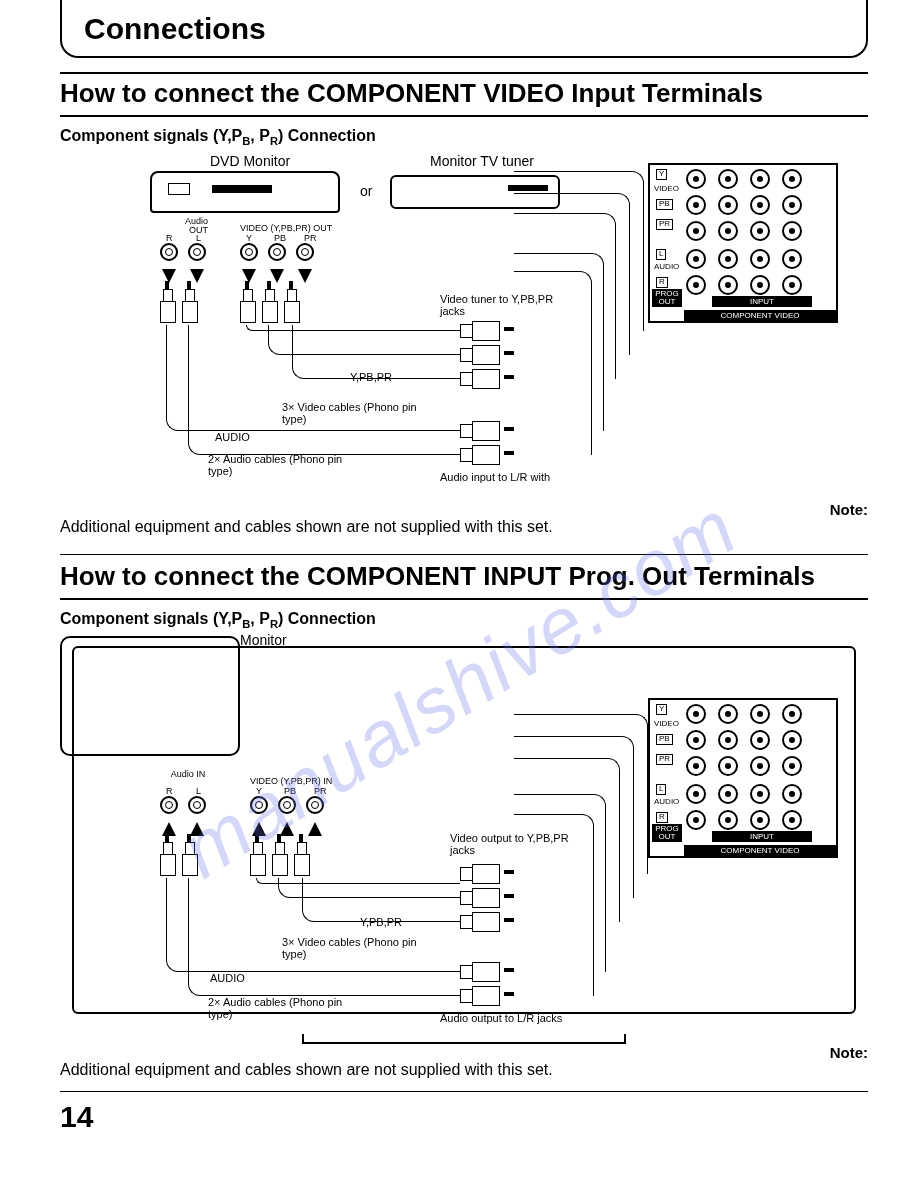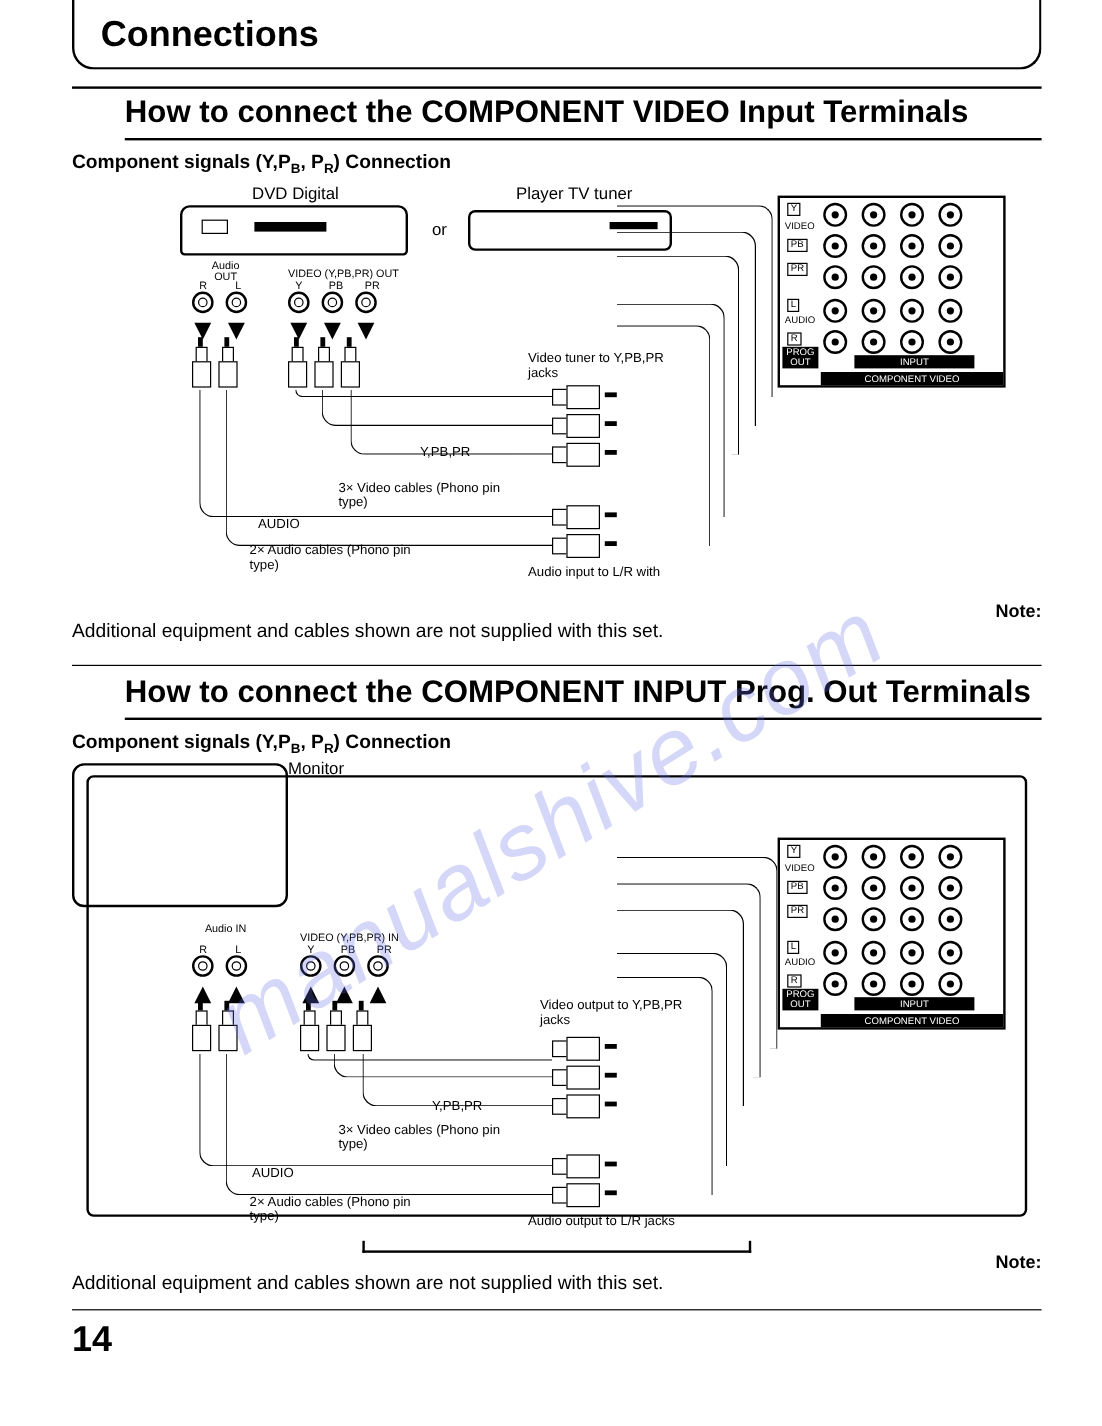--- a/index.html
+++ b/index.html
@@ -23,21 +23,20 @@
     .header-title {
       font-size: 30px;
       font-weight: bold;
     }
     .section-rule-top { border-top: 2px solid #000; margin-top: 4px; }
     .section-title {
       font-size: 26px;
       font-weight: bold;
       padding: 4px 0 6px 0;
       border-bottom: 2px solid #000;
-      margin-left: 44px;
     }
     .subhead {
       font-size: 16px;
       font-weight: bold;
       margin: 10px 0 6px 0;
     }
     .diagram {
       width: 100%;
       height: 340px;
       position: relative;
@@ -111,27 +110,27 @@
 </div>
 
 <div class="section-rule-top"></div>
 <div class="section-title">How to connect the COMPONENT VIDEO Input Terminals</div>
 
 <div class="subhead sub-markup">
   <span>Component signals (Y,P</span><sub>B</sub><span>, P</span><sub>R</sub><span>) Connection</span>
 </div>
 
 <div class="diagram">
-  <div class="label" style="left:150px; top:0;">DVD Digital</div>
-  <div class="label" style="left:370px; top:0;">Player TV tuner</div>
+  <div class="label" style="left:150px; top:0;">DVD Monitor</div>
+  <div class="label" style="left:370px; top:0;">Monitor TV tuner</div>
   <div class="device dvd"></div>
   <div class="label or-label">or</div>
   <div class="device tuner"></div>
 
-  <div class="label tiny" style="left:108px; top:64px; text-align:center; width:40px; line-height:1;">Audio OUT</div>
+  <div class="label tiny" style="left:108px; top:64px; text-align:right; width:40px; line-height:1;">Audio OUT</div>
   <div class="label tiny" style="left:106px; top:80px;">R</div>
   <div class="label tiny" style="left:136px; top:80px;">L</div>
   <div class="jack-row" style="left:100px; top:90px;">
     <div class="jack"></div>
     <div class="jack"></div>
   </div>
 
   <div class="label tiny" style="left:180px; top:70px;">VIDEO (Y,PB,PR) OUT</div>
   <div class="label tiny" style="left:186px; top:80px;">Y</div>
   <div class="label tiny" style="left:214px; top:80px;">PB</div>

